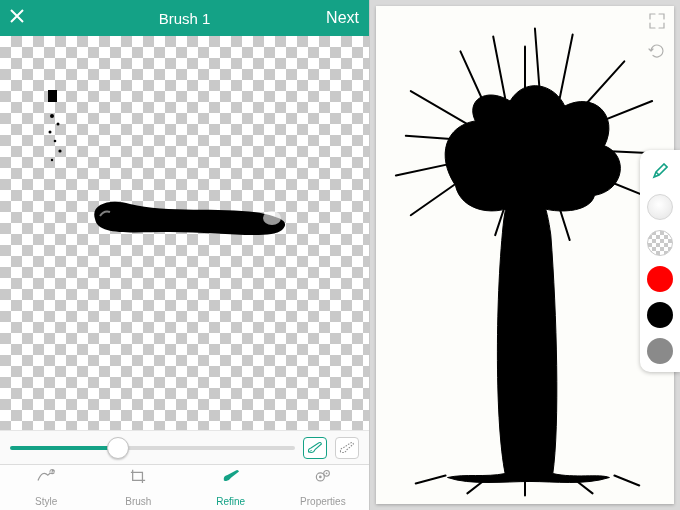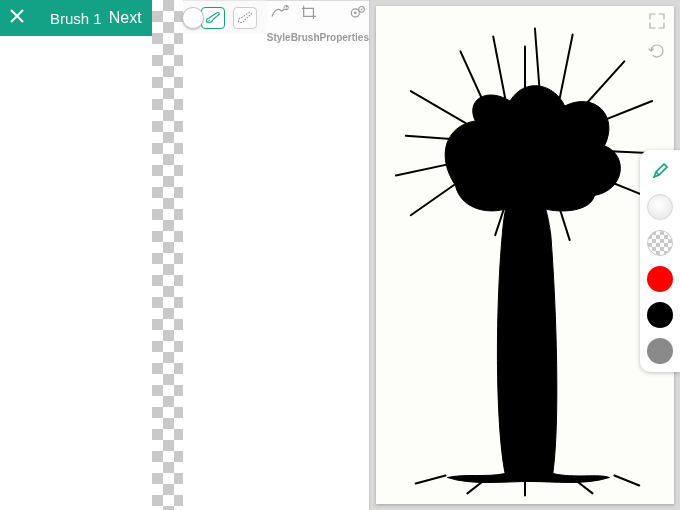--- a/index.html
+++ b/index.html
@@ -1,20 +1,20 @@
 <!DOCTYPE html>
 <html><head>
 <meta charset="utf-8">
 <style>
   * { box-sizing: border-box; margin: 0; padding: 0; }
   html, body { width: 680px; height: 510px; overflow: hidden; font-family: -apple-system, "Helvetica Neue", Arial, sans-serif; }
   .app { display: flex; width: 680px; height: 510px; background: #e9e9e9; }
 
   
-  .left-panel { width: 370px; height: 510px; display: flex; flex-direction: row; background: #fff; position: relative; border-right: 1px solid #c8c8c8; }
+  .left-panel { width: 370px; height: 510px; display: flex; flex-direction: column; background: #fff; position: relative; border-right: 1px solid #c8c8c8; }
   .header { height: 36px; background: #14a286; color: #fff; display: flex; align-items: center; justify-content: space-between; padding: 0 10px; font-size: 15px; }
   .header .title { flex: 1; text-align: center; font-weight: 500; }
   .hdr-btn { cursor: pointer; user-select: none; font-size: 16px; min-width: 40px; }
   .hdr-btn.right { text-align: right; }
   .close-x svg { width: 14px; height: 14px; stroke: #fff; stroke-width: 2; fill: none; }
 
   .preview-area { height: 78px; background: #fbfaf7; position: relative; border-bottom: 1px solid #d6d6d6; }
   .preview-label { position: absolute; top: 3px; left: 8px; font-size: 11px; color: #b0b0b0; }
   .preview-stroke { width: 100%; height: 100%; }
 
@@ -31,21 +31,21 @@
   .checker-area svg { position: absolute; top: 0; left: 0; }
 
   .slider-row { height: 34px; display: flex; align-items: center; padding: 0 10px; border-top: 1px solid #e6e6e6; background: #fafafa; gap: 8px; }
   .slider-track { flex: 1; height: 4px; border-radius: 2px; background: linear-gradient(to right, #14a286 0%, #14a286 38%, #d9d9d9 38%, #d9d9d9 100%); position: relative; }
   .slider-thumb { position: absolute; left: 38%; top: 50%; width: 22px; height: 22px; background: #fff; border: 1px solid #c3c3c3; border-radius: 50%; transform: translate(-50%, -50%); box-shadow: 0 1px 2px rgba(0,0,0,.2); }
   .brush-toggle { width: 24px; height: 22px; border: 1px solid #cfcfcf; border-radius: 4px; display:flex; align-items:center; justify-content:center; background:#fff; }
   .brush-toggle.active { border-color: #14a286; }
   .brush-toggle svg { width: 16px; height: 14px; }
 
   .tabbar { height: 46px; display: flex; border-top: 1px solid #dcdcdc; background: #fdfdfd; }
-  .tab { flex: 1; display: flex; flex-direction: column; align-items: flex-end; justify-content: center; gap: 12px; font-size: 10px; color: #9a9a9a; cursor: pointer; font-weight: bold; }
+  .tab { flex: 1; display: flex; flex-direction: column; align-items: center; justify-content: center; gap: 12px; font-size: 10px; color: #9a9a9a; cursor: pointer; }
   .tab.active { color: #14a286; }
   .tab svg { width: 22px; height: 16px; }
 
   
   .right-panel { flex: 1; position: relative; background: #d9d9d9; }
   .canvas { position: absolute; left: 6px; top: 6px; right: 6px; bottom: 6px; background: #fdfdfa; box-shadow: 0 1px 3px rgba(0,0,0,.25); overflow:hidden; }
   .canvas svg { width: 100%; height: 100%; }
 
   .corner-icon { position: absolute; width: 18px; height: 18px; opacity: .45; }
   .corner-icon svg { width: 100%; height: 100%; stroke: #555; fill: none; stroke-width: 1.2; }
@@ -129,20 +129,26 @@
             <text x="19" y="6" font-size="4" fill="#fff" text-anchor="middle">Aa</text>
           </svg>
         <span>Style</span>
       </div>
       <div class="tab">
         <svg viewBox="0 0 24 18">
             <path d="M6 2 V14 H20 M4 5 H17 V17" stroke="#9a9a9a" stroke-width="1.4" fill="none"></path>
           </svg>
         <span>Brush</span>
       </div>
+      <div class="tab active">
+        <svg viewBox="0 0 24 18">
+            <path d="M4 14 Q3 9 8 8 L17 3 Q20 1 21 4 L12 11 Q9 16 4 14 Z" fill="#14a286"></path>
+          </svg>
+        <span>Refine</span>
+      </div>
       <div class="tab">
         <svg viewBox="0 0 24 18">
           <circle cx="9" cy="10" r="4.5" fill="none" stroke="#9a9a9a" stroke-width="1.3"></circle>
             <circle cx="9" cy="10" r="1.5" fill="#9a9a9a"></circle>
           <circle cx="16" cy="6" r="3.2" fill="none" stroke="#9a9a9a" stroke-width="1.2"></circle>
             <circle cx="16" cy="6" r="1" fill="#9a9a9a"></circle>
         </svg>
         <span>Properties</span>
       </div>
     </div>

